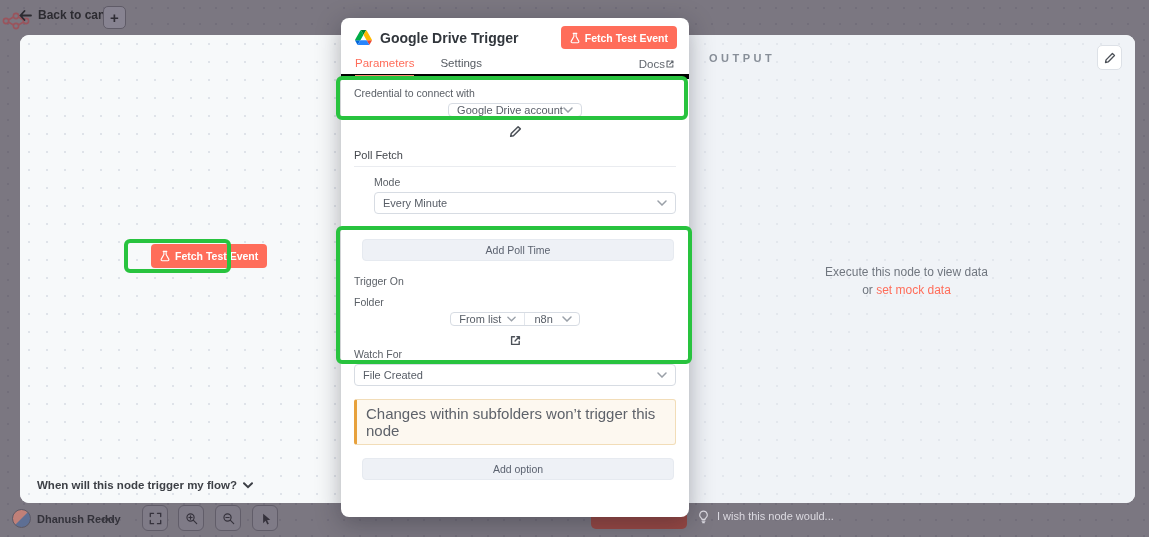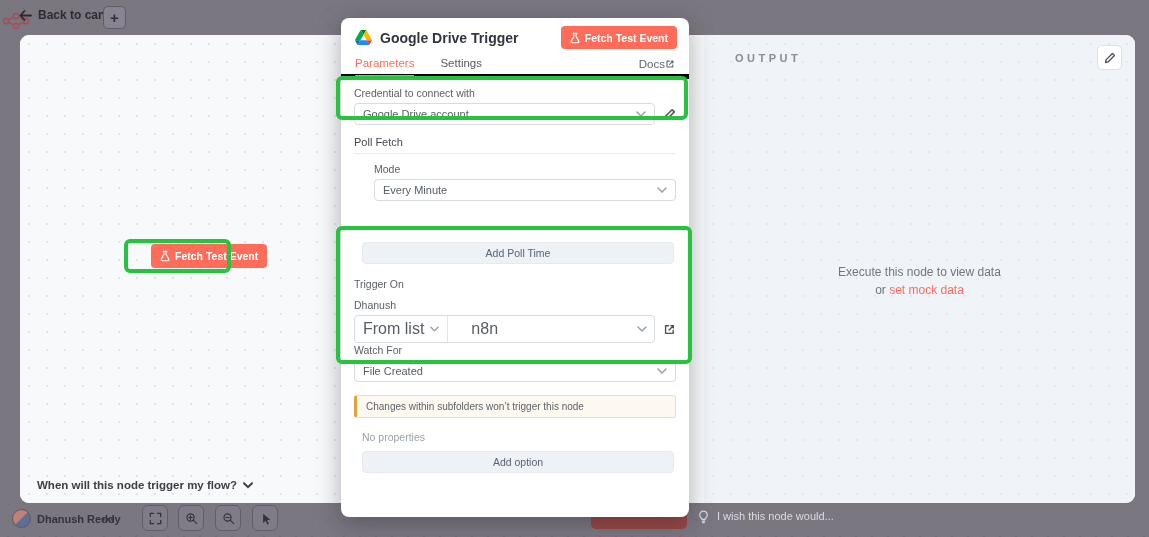--- a/index.html
+++ b/index.html
@@ -22,21 +22,21 @@
     border-radius:5px; background:#878391; color:#2f2d35; font-size:15px; line-height:21px; text-align:center;
     font-weight:700; cursor:pointer; }
 
   
   .ndv { position:absolute; left:20px; top:35px; width:1115px; height:468px; border-radius:9px;
     background:#f7f9fa; overflow:hidden; }
   .canvas-pane { position:absolute; left:0; top:0; width:669px; height:100%;
     background-color:#f7f9fa;
     background-image:radial-gradient(circle,#dfe3e9 1px,transparent 1.2px);
     background-size:18px 18px; }
-  .output-pane { position:absolute; left:684px; top:0; right:0; height:100%; background:#f0f3f7;
+  .output-pane { position:absolute; left:658px; top:0; right:0; height:100%; background:#f0f3f7;
     background-image:radial-gradient(circle,#e3e7ed 1px,transparent 1.2px); background-size:18px 18px; }
 
   .output-title { position:absolute; left:31px; top:17px; font-size:11px; font-weight:700;
     letter-spacing:3.5px; color:#878e98; }
   .output-edit-btn { position:absolute; right:13px; top:10px; width:25px; height:25px; background:#fff;
     border:1px solid #dde1e7; border-radius:5px; display:flex; align-items:center; justify-content:center; cursor:pointer; }
   .output-empty { position:absolute; left:0; right:0; top:228px; text-align:center; font-size:12px; color:#70767f; line-height:18px; }
   .link-orange { color:#ff6d5a; cursor:pointer; }
 
   .trigger-btn-canvas { position:absolute; left:131px; top:209px; height:24px; padding:0 9px;
@@ -59,38 +59,38 @@
   .tabs { display:flex; align-items:center; padding:0 14px; border-bottom:5px solid #000000; height:26px; }
   .tab { font-size:11.5px; margin-right:26px; padding:5px 0 6px; cursor:pointer; color:#565b62; }
   .tab.active { color:#ff6d5a; border-bottom:2px solid #ff8672; margin-bottom:-1px; }
   .docs-link { margin-left:auto; font-size:11.5px; color:#61666d; display:flex; align-items:center; cursor:pointer; }
 
   .modal-body { padding:8px 13px 8px; }
   .field-label { font-size:10.5px; color:#5a5f66; margin-bottom:4px; }
   .select-box { height:22px; border:1px solid #d7dce3; border-radius:4px; background:#fff;
     display:flex; align-items:center; padding:0 8px; font-size:11px; color:#575d66; cursor:pointer; }
   .select-box .chev { margin-left:auto; }
-  .row { display:flex; align-items:center; gap:8px; }
+  .row { display:flex; align-items:center; gap:8px;flex-direction:column; }
   .row .select-box { flex:1; }
 
   .section-title { font-size:11px; color:#44484e; padding-bottom:5px; border-bottom:1px solid #eaecf0; }
   .indent { margin-left:20px; }
   .ghost-btn { display:block; width:calc(100% - 10px); margin-left:8px; height:22px; background:#eef1f6;
     border:1px solid #e6eaf0; border-radius:4px; font-size:10.5px; color:#5c6370; cursor:pointer;
     font-family:inherit; }
 
   .composite { flex:1; display:flex; align-items:center; height:28px; border:1px solid #d7dce3; border-radius:4px;
-    background:#fff; font-size:16px; color:#575d66; overflow:hidden; cursor:pointer;gap:14px; }
+    background:#fff; font-size:11px; color:#575d66; overflow:hidden; cursor:pointer; }
   .composite .seg-mode { display:flex; align-items:center; gap:6px; padding:0 8px; height:100%;
     border-right:1px solid #e2e6ec; }
   .composite .seg-val { flex:1; padding:0 9px; }
   .composite .chev { margin-right:7px; }
 
   .notice { margin:13px 0 0; background:#fdf8f0; border:1px solid #f2ddb8; border-left:3px solid #e7a13c;
-    border-radius:3px; padding:5px 9px; font-size:10px; color:#5e626a; }
+    border-radius:3px; padding:5px 9px; font-size:15px; color:#5e626a; }
 
   .muted { font-size:10.5px; color:#9aa1ab; }
 
   
   .hl { position:absolute; border:4px solid #28c33e; border-radius:6px; z-index:20; pointer-events:none; }
   .hl-credential { left:336px; top:76px; width:352px; height:44px; }
   .hl-trigger { left:336px; top:226px; width:356px; height:138px; }
   .hl-fetch { left:124px; top:239px; width:107px; height:34px; }
 
   
@@ -236,27 +236,27 @@
         <div class="field-label">Mode</div>
         <div class="select-box">
           <span>Every Minute</span>
           <span class="chev">
             <svg width="10" height="6" viewBox="0 0 10 6" fill="none" stroke="#9aa0a8" stroke-width="1.5" stroke-linecap="round">
                 <path d="M1 1l4 4 4-4"></path>
               </svg>
           </span>
         </div>
       </div>
-      <button class="ghost-btn" style="margin-top:41px;">Add Poll Time</button>
+      <button class="ghost-btn" style="margin-top:25px;">Add Poll Time</button>
     </div>
 
     <div style="margin-top:14px;">
       <div class="field-label">Trigger On</div>
 
-      <div class="field-label" style="margin-top:9px;">Dhanush</div>
+      <div class="field-label" style="margin-top:9px;">Folder</div>
       <div class="row">
         <div class="composite">
           <span class="seg-mode">
             <span>From list</span>
             <svg width="9" height="6" viewBox="0 0 10 6" fill="none" stroke="#9aa0a8" stroke-width="1.5" stroke-linecap="round">
                 <path d="M1 1l4 4 4-4"></path>
               </svg>
           </span>
           <span class="seg-val">n8n</span>
           <span class="chev">
@@ -279,21 +279,20 @@
           <svg width="10" height="6" viewBox="0 0 10 6" fill="none" stroke="#9aa0a8" stroke-width="1.5" stroke-linecap="round">
               <path d="M1 1l4 4 4-4"></path>
             </svg>
         </span>
       </div>
     </div>
 
     <div class="notice">Changes within subfolders won’t trigger this node</div>
 
     <div style="margin-top:13px;">
-      <div class="muted" style="margin:8px 0 0 8px;">No properties</div>
       <button class="ghost-btn" style="margin-top:8px;">Add option</button>
     </div>
 
   </div>
 </div>
 
 <div class="hl hl-credential"></div>
 <div class="hl hl-trigger"></div>
 <div class="hl hl-fetch"></div>
 

